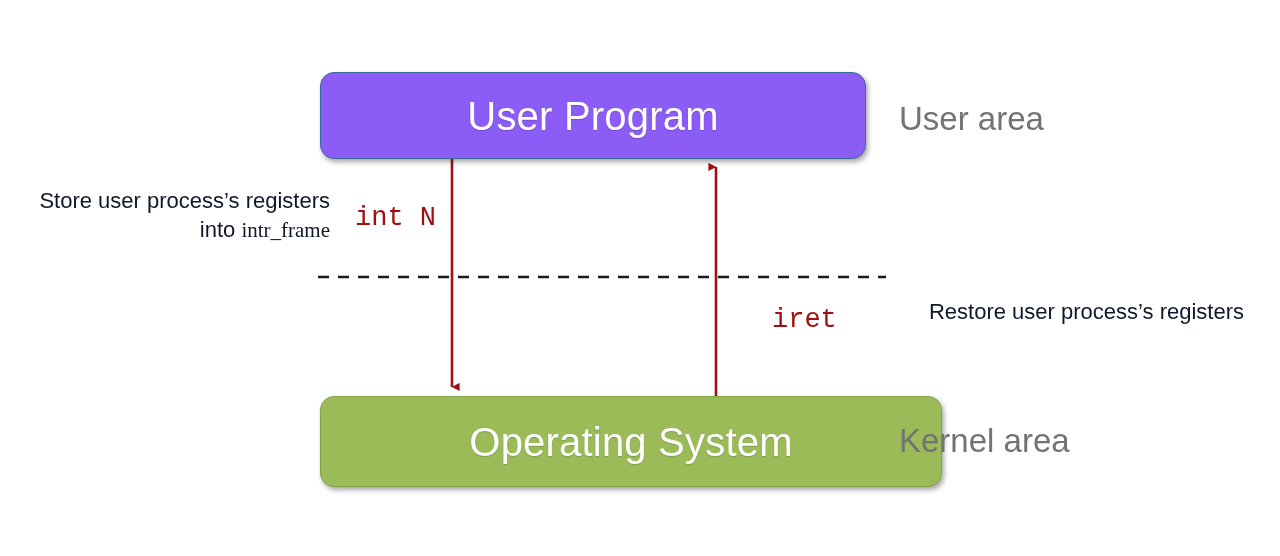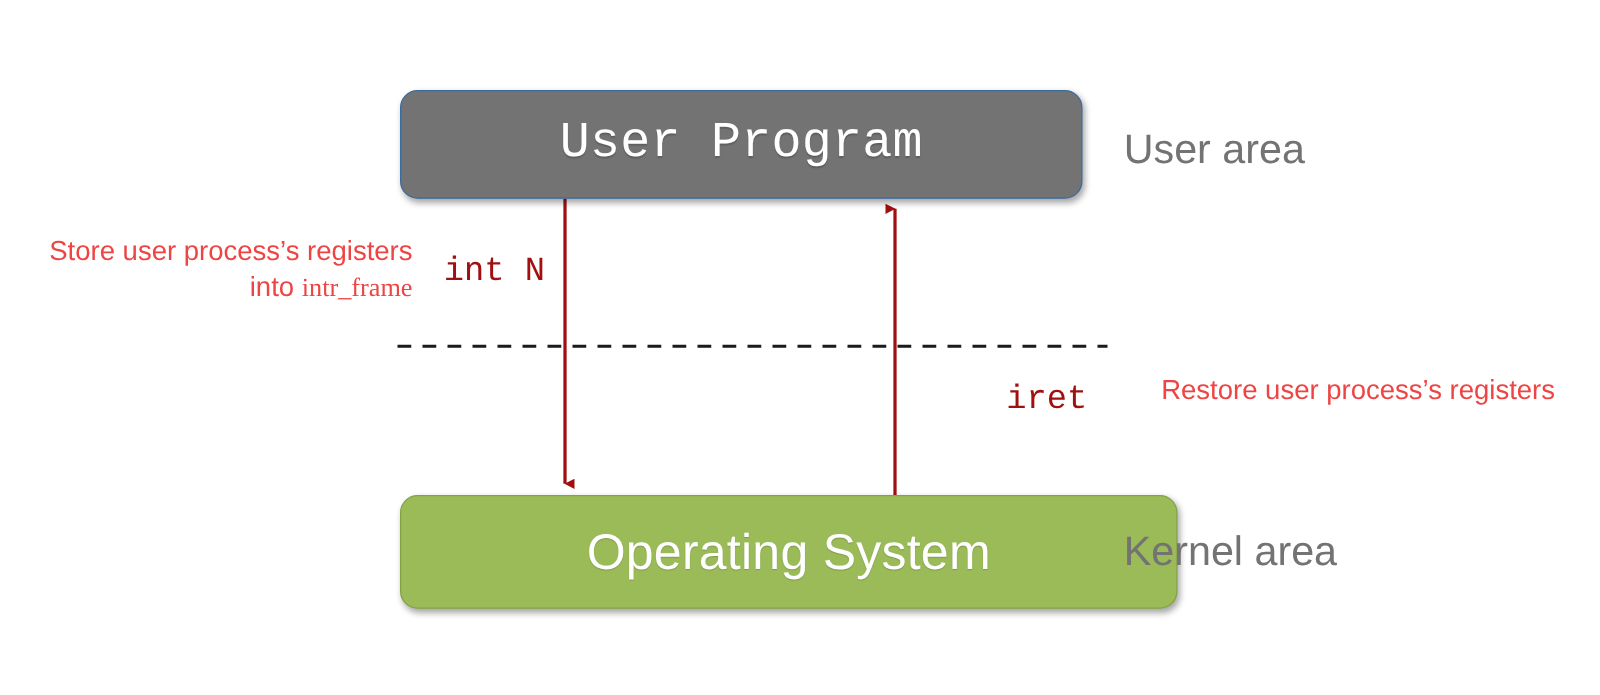--- a/index.html
+++ b/index.html
@@ -31,24 +31,23 @@
     color: #ffffff;
     font-weight: 400;
     letter-spacing: 0.2px;
     box-shadow: 2px 3px 5px rgba(0,0,0,0.35);
   }
   #user-program-box {
     left: 320px;
     top: 72px;
     width: 546px;
     height: 87px;
-    background: #737373;
+    background: #8b5cf6;
     border: 1px solid #3A6A9E;
     font-size: 40px;
-    font-family: Liberation Mono, monospace;
   }
   #operating-system-box {
     left: 320px;
     top: 396px;
     width: 622px;
     height: 91px;
     background: #9BBB59;
     border: 1px solid #83A246;
     font-size: 40px;
   }
@@ -63,21 +62,21 @@
     color: #737373;
     font-size: 33px;
     white-space: nowrap;
   }
   #user-area-label  { left: 899px; top: 100px; }
   #kernel-area-label{ left: 899px; top: 422px; }
 
   
   .caption {
     position: absolute;
-    color: #ef4444;
+    color: #0f172a;
     font-size: 22px;
     line-height: 1.32;
   }
   #store-caption {
     left: 0px;
     top: 186px;
     width: 330px;
     text-align: right;
   }
   #restore-caption {
@@ -93,21 +92,21 @@
 
   
   .instr-label {
     position: absolute;
     color: #A01010;
     font-family: "Liberation Mono", "DejaVu Sans Mono", monospace;
     font-size: 27px;
     white-space: nowrap;
   }
   #int-n-label { left: 355px; top: 203px; text-align: right; }
-  #iret-label  { left: 772px; top: 305px; margin-left: 33px; }
+  #iret-label  { left: 772px; top: 305px; }
 
   
   #arrow-layer {
     position: absolute;
     left: 0;
     top: 0;
     width: 1280px;
     height: 556px;
     pointer-events: none;
   }

